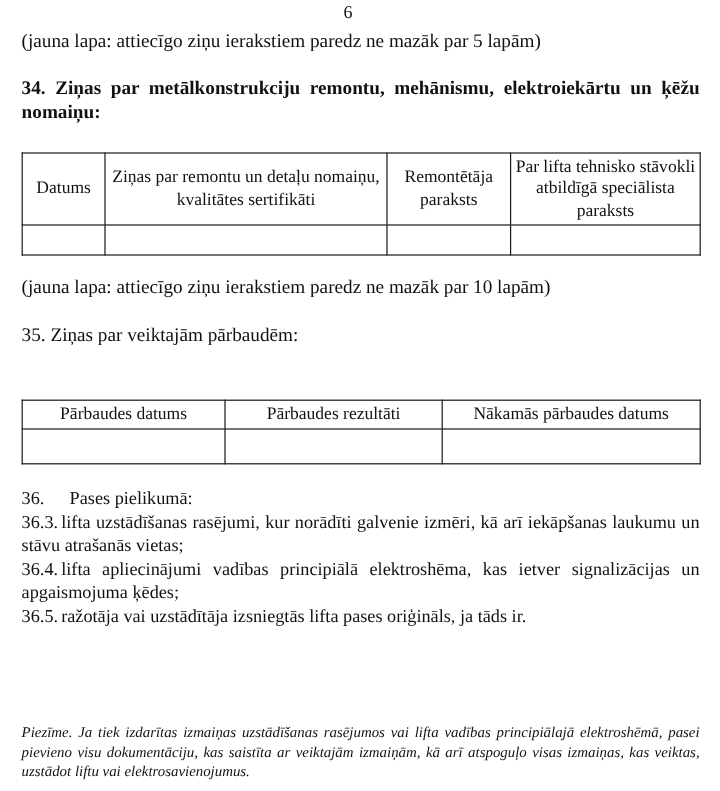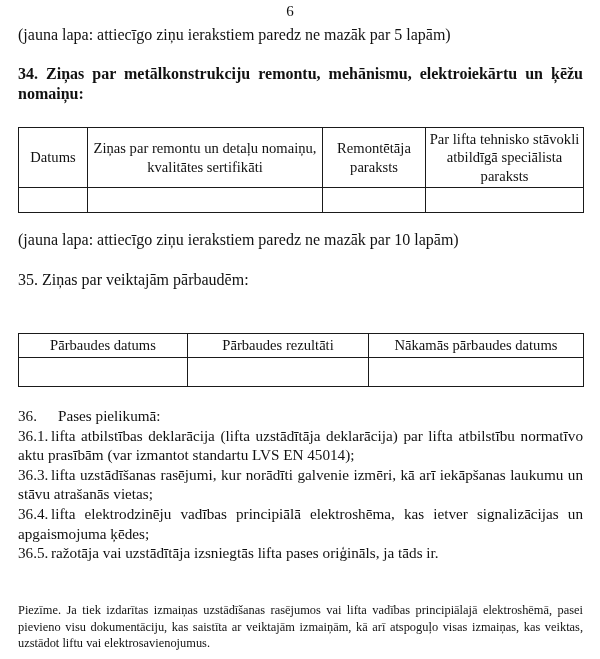--- a/index.html
+++ b/index.html
@@ -110,20 +110,21 @@
 
   
   .note {
     position: absolute;
     left: 18px;
     width: 565px;
     font-size: 12.4px;
     line-height: 16.5px;
     text-align: justify;
     text-align-last: left;
+    font-style: italic;
   }
 </style>
 </head>
 <body>
 
 <div class="page">
 
   <div class="page-number">6</div>
 
   <div class="para" style="top:25px;">(jauna lapa: attiecīgo ziņu ierakstiem paredz ne mazāk par 5 lapām)</div>
@@ -181,31 +182,28 @@
     </tbody>
   </table>
 
 
   <div class="list-block" style="top:406px;">
 
     <p class="list-item lead">
       <span class="num">36.</span><span>Pases pielikumā:</span>
     </p>
 
-    <p class="list-item">
-      <span class="num wide">36.1.</span><span>lifta atbilstības deklarācija (lifta uzstādītāja deklarācija) par lifta atbilstību normatīvo aktu prasībām (var izmantot standartu LVS EN 45014);</span>
-    </p>
 
 
     <p class="list-item">
       <span class="num wide">36.3.</span><span>lifta uzstādīšanas rasējumi, kur norādīti galvenie izmēri, kā arī iekāpšanas laukumu un stāvu atrašanās vietas;</span>
     </p>
 
     <p class="list-item">
-      <span class="num wide">36.4.</span><span>lifta elektrodzinēju vadības principiālā elektroshēma, kas ietver signalizācijas un apgaismojuma ķēdes;</span>
+      <span class="num wide">36.4.</span><span>lifta apliecinājumi vadības principiālā elektroshēma, kas ietver signalizācijas un apgaismojuma ķēdes;</span>
     </p>
 
     <p class="list-item lead">
       <span class="num wide">36.5.</span><span>ražotāja vai uzstādītāja izsniegtās lifta pases oriģināls, ja tāds ir.</span>
     </p>
   </div>
 
   <div class="note" style="top:602px;">
     <span>Piezīme.</span>
     <span>Ja tiek izdarītas izmaiņas uzstādīšanas rasējumos vai lifta vadības principiālajā elektroshēmā, pasei pievieno visu dokumentāciju, kas saistīta ar veiktajām izmaiņām, kā arī atspoguļo visas izmaiņas, kas veiktas, uzstādot liftu vai elektrosavienojumus.</span>

